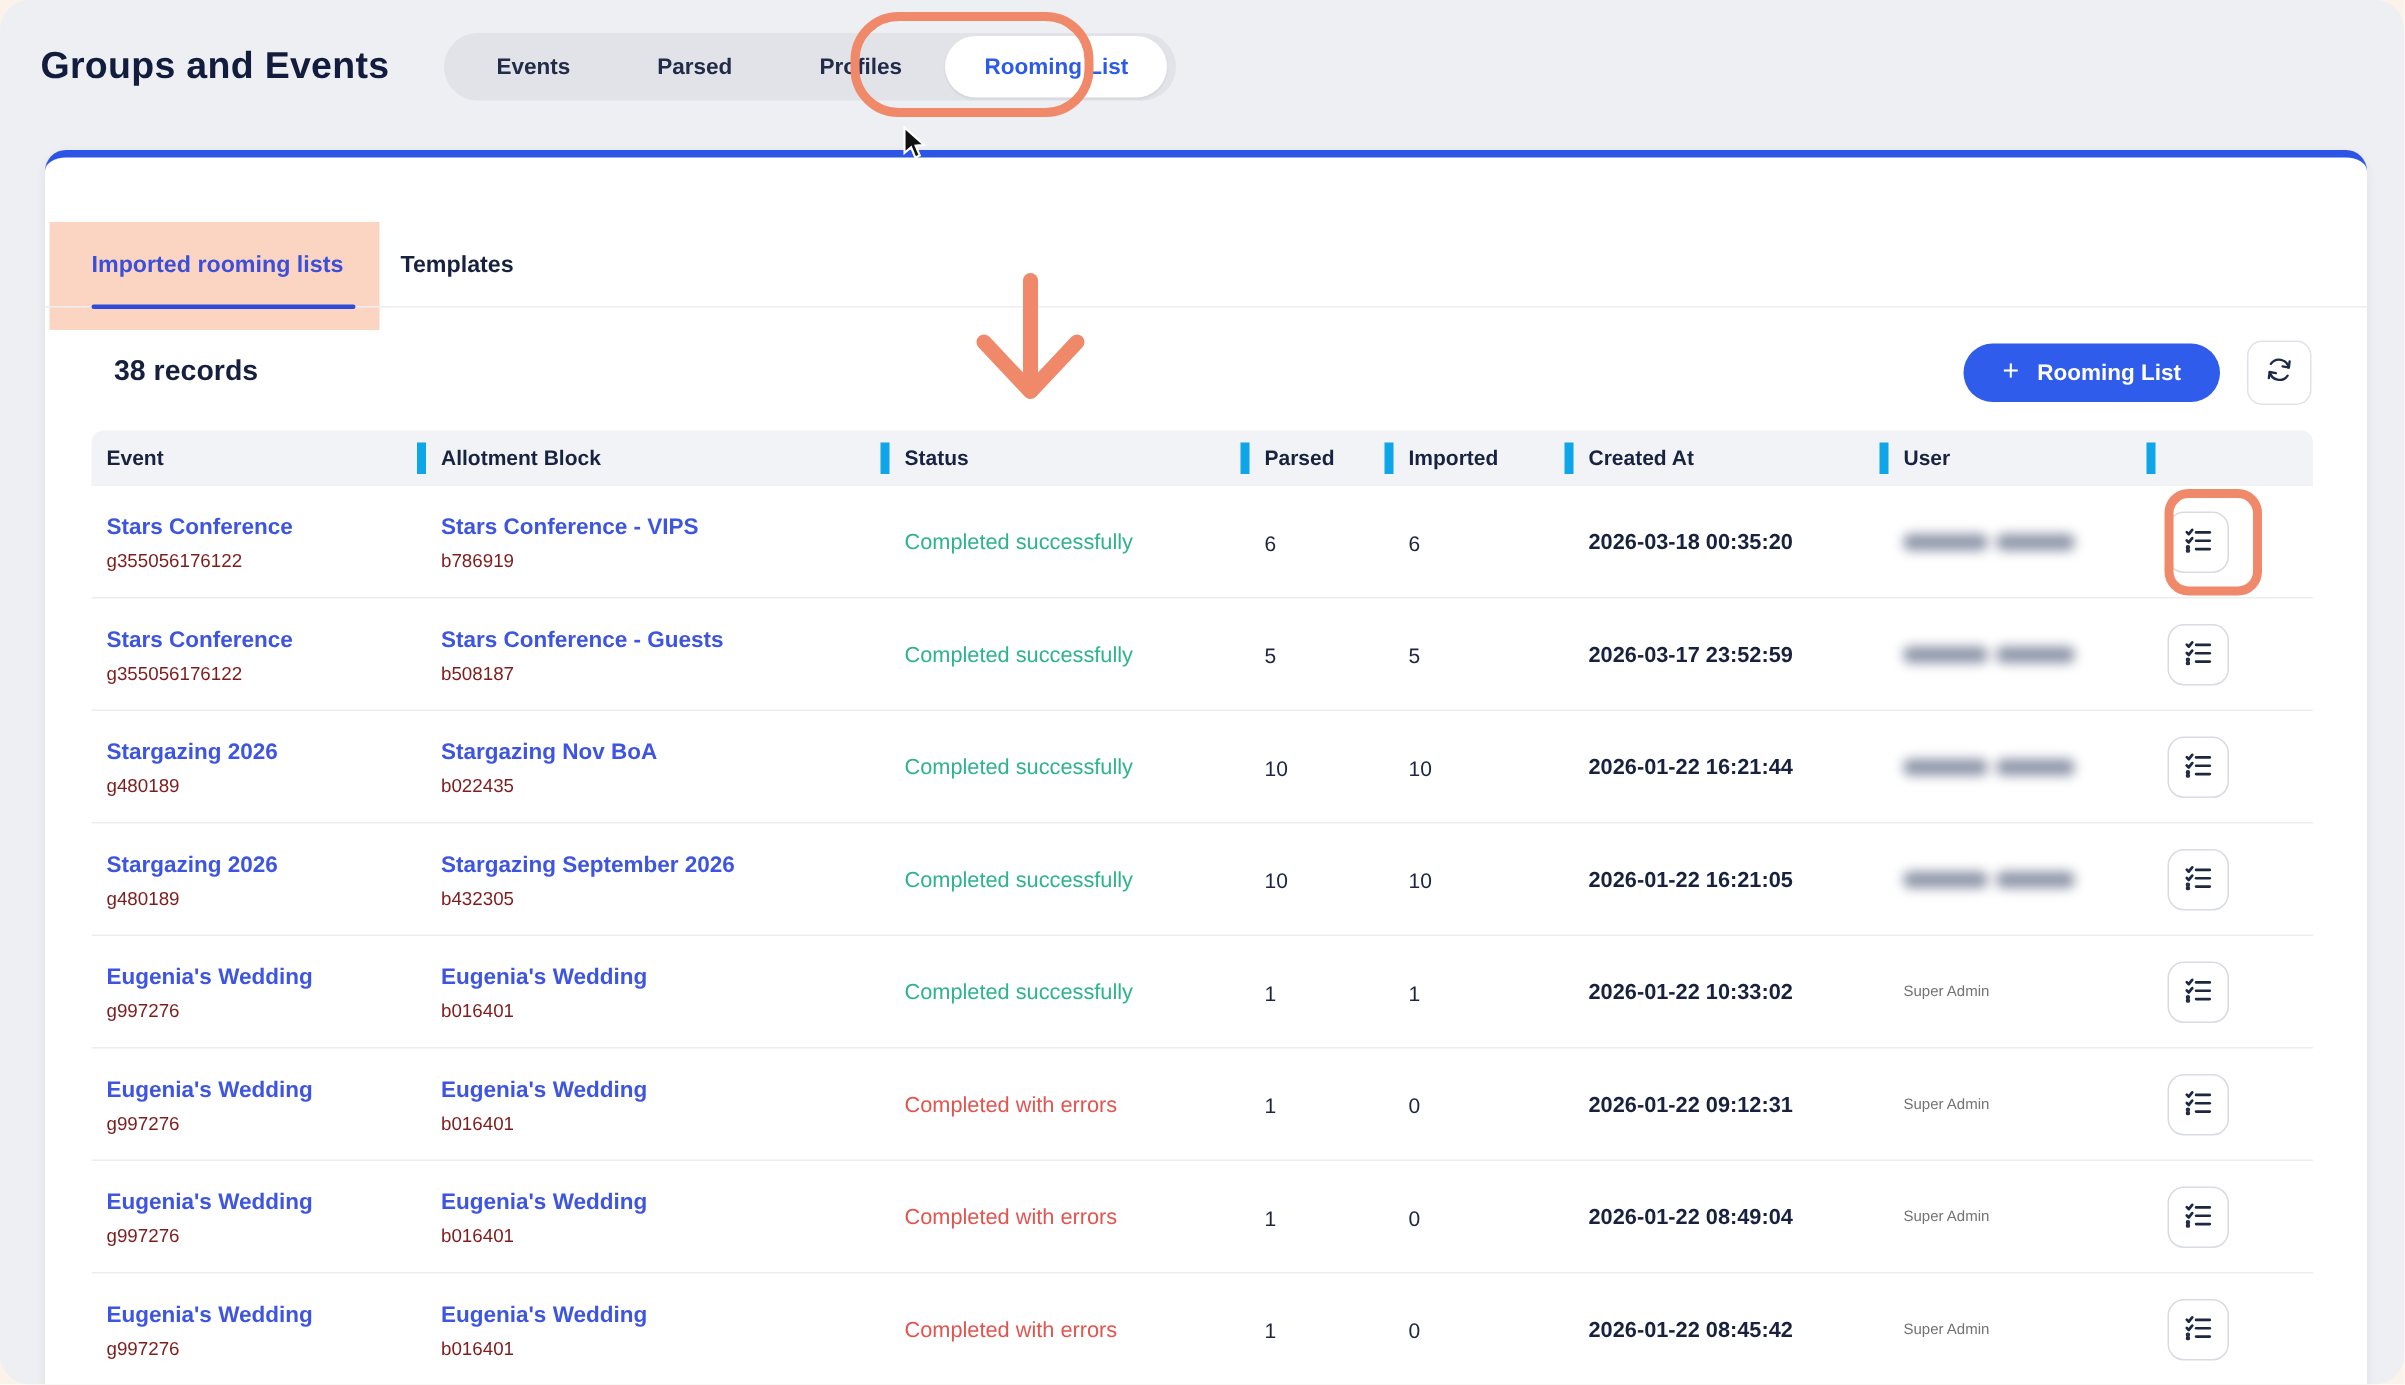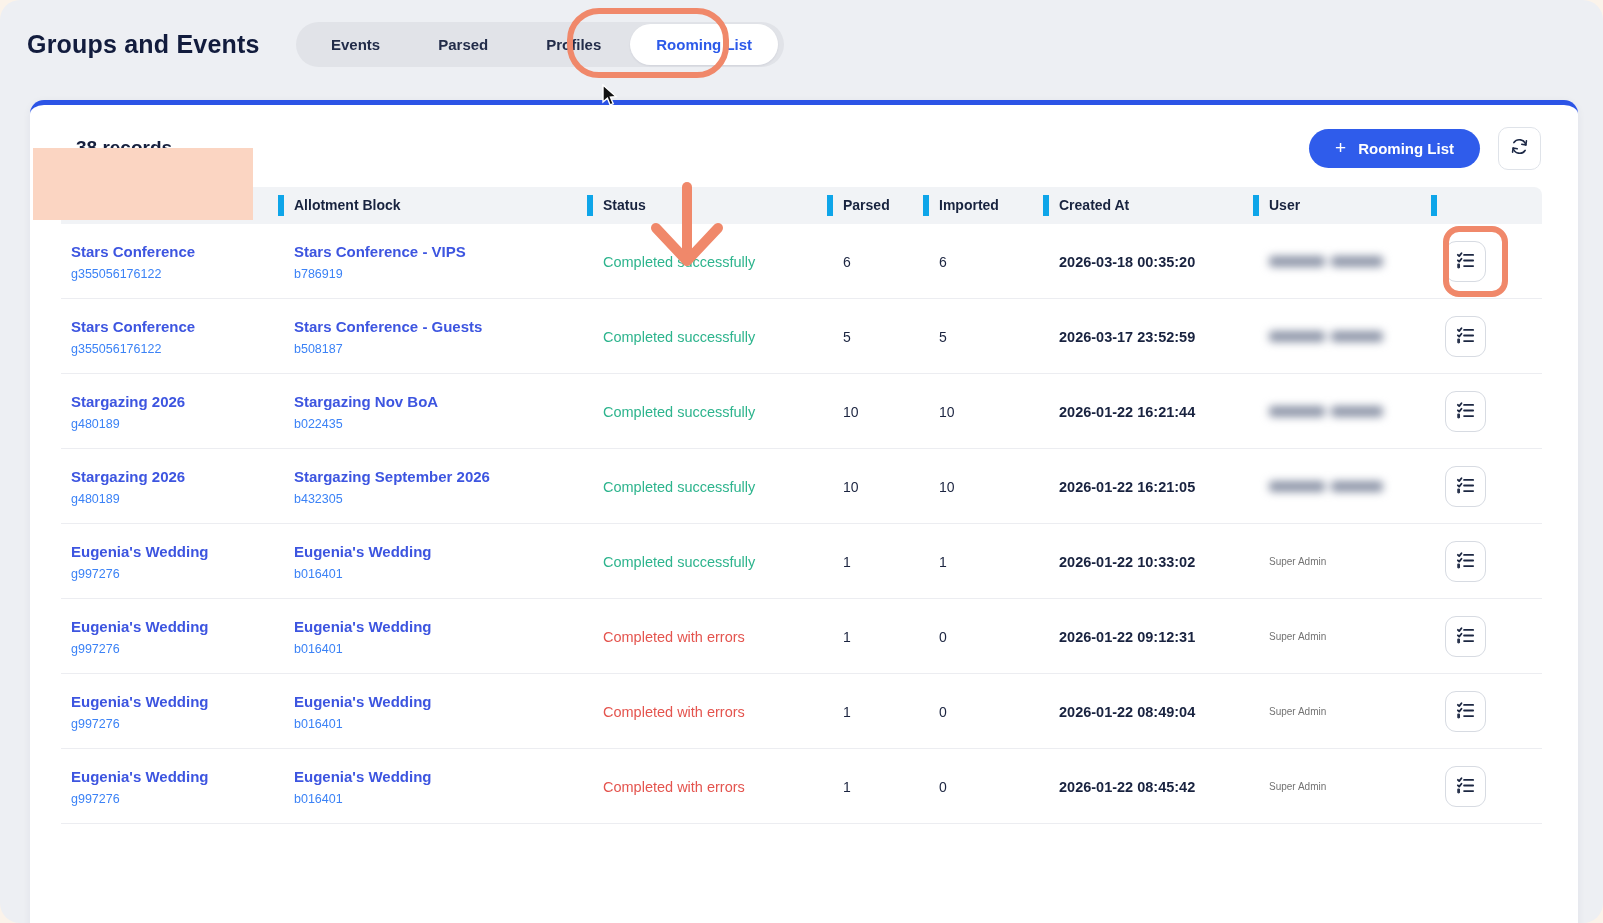--- a/index.html
+++ b/index.html
@@ -83,21 +83,21 @@
   }
   .th:last-child { border-right:none; }
   .trow {
     position:relative;
     display:grid; grid-template-columns:223px 309px 240px 96px 120px 210px 178px 105px;
     align-items:center; height:75px; border-bottom:1px solid #ecedf1;
   }
   .td { padding-left:10px; }
   .cell-stack { display:flex; flex-direction:column; gap:7px; }
   .link { font-size:15px; font-weight:600; color:#3d55e0; cursor:pointer; text-decoration:none; }
-  .sub-id { font-size:12.5px; color:#3b82f6; }
+  .sub-id { font-size:12.5px; color:#7f1d1d; }
   .status { font-size:14.5px; font-weight:500; }
   .status.success { color:#2db48d; }
   .status.error { color:#e4544e; }
   .num { font-size:14px; color:#1b2440; font-weight:500; }
   .date { font-size:14.5px; color:#18223f; font-weight:600; }
   .user { font-size:10px; color:#737373; font-weight:500; }
   .blur-name { display:flex; gap:6px; align-items:center; filter:blur(4px); }
   .blur-name i { display:block; height:11px; border-radius:4px; background:#8d95a8; }
   .blur-name i:first-child { width:56px; }
   .blur-name i:last-child { width:52px; }
@@ -133,20 +133,24 @@
   <div class="cursor">
     <svg width="22" height="24" viewBox="0 0 22 24">
       <path d="M4 1 L4 18 L8.4 14.2 L11.2 21 L14.2 19.7 L11.4 13.1 L17 12.6 Z" fill="#111" stroke="#fff" stroke-width="1.4"></path>
     </svg>
   </div>
 
   <div class="card">
 
     <div class="peach-highlight"></div>
 
+    <div class="subtabs">
+      <div class="subtab active">Imported rooming lists</div>
+      <div class="subtab inactive">Templates</div>
+    </div>
 
     <div class="records-row">
       <div class="records-count">38 records</div>
       <div class="actions-right">
         <button class="btn-add">
           <span class="plus">+</span>
           <span>Rooming List</span>
         </button>
         <button class="btn-refresh">
           <span>

